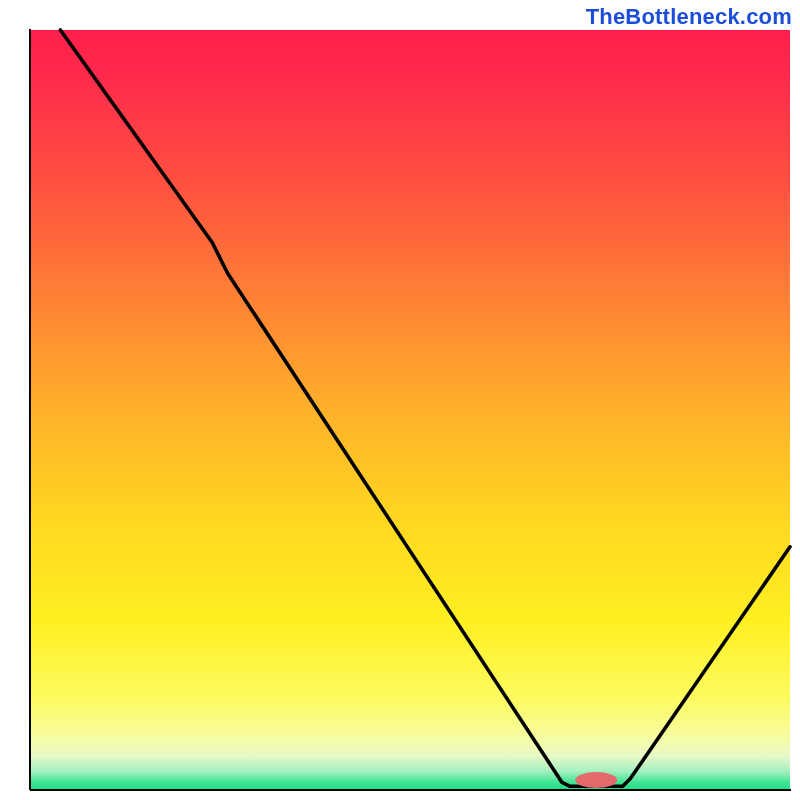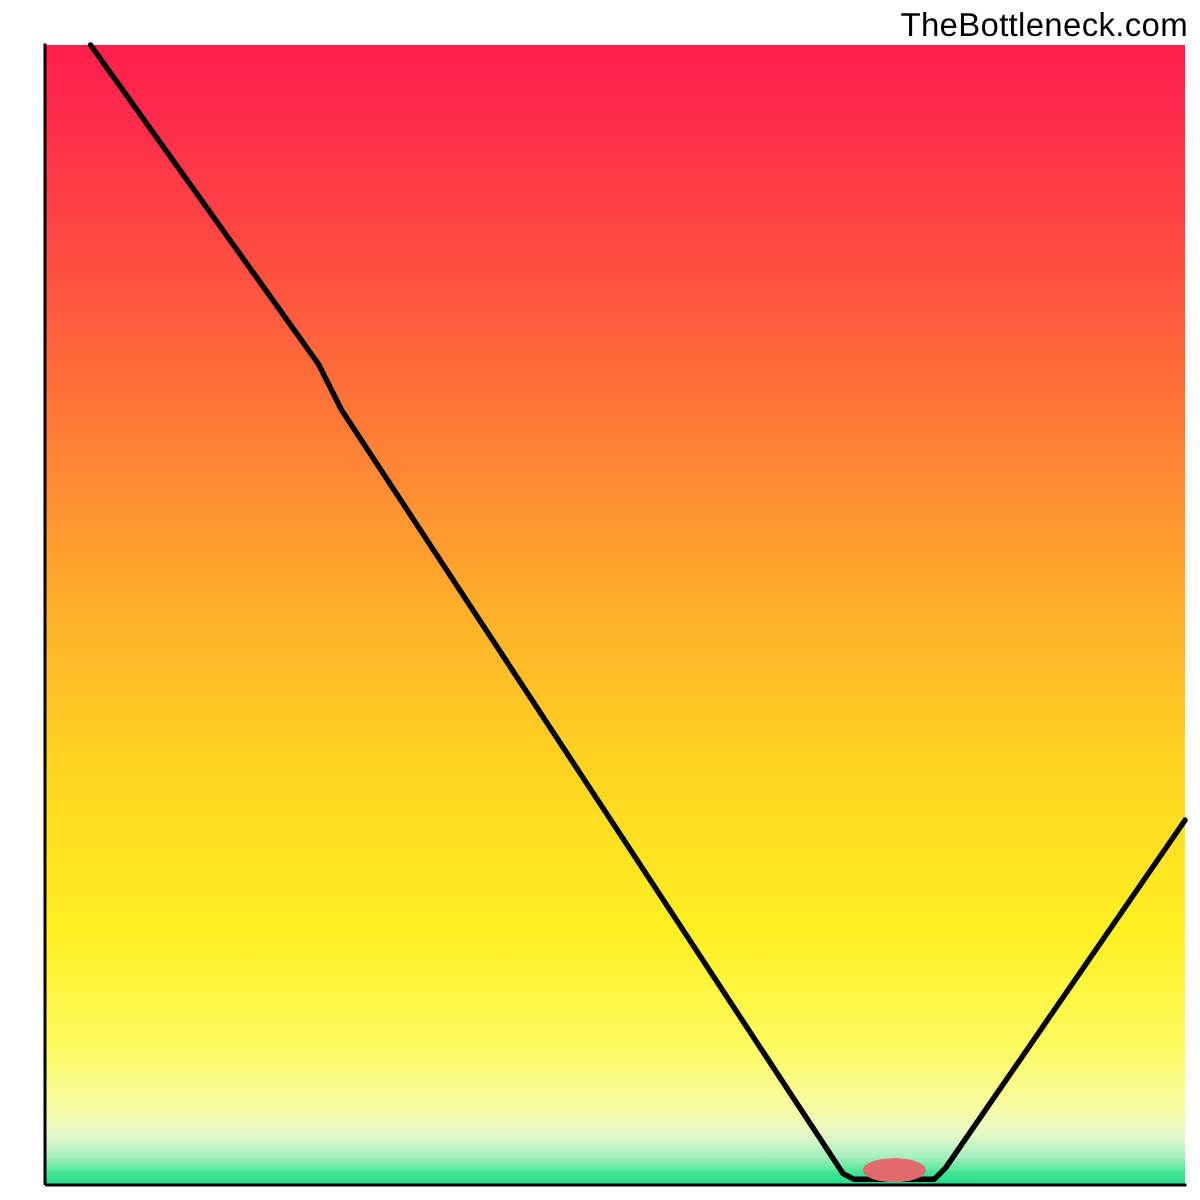--- a/index.html
+++ b/index.html
@@ -8,24 +8,24 @@
     width: 800px;
     height: 800px;
     background: #ffffff;
     font-family: Arial, Helvetica, sans-serif;
     overflow: hidden;
   }
   .watermark {
     position: absolute;
     top: 4px;
     right: 8px;
-    color: #000000;
+    color: #1d4ed8;
     font-size: 22px;
     letter-spacing: 0.2px;
-    font-weight: 400;
+    font-weight: 700;
   }
   .chart-wrap {
     position: absolute;
     left: 0;
     top: 0;
     width: 800px;
     height: 800px;
   }
   svg {
     display: block;

